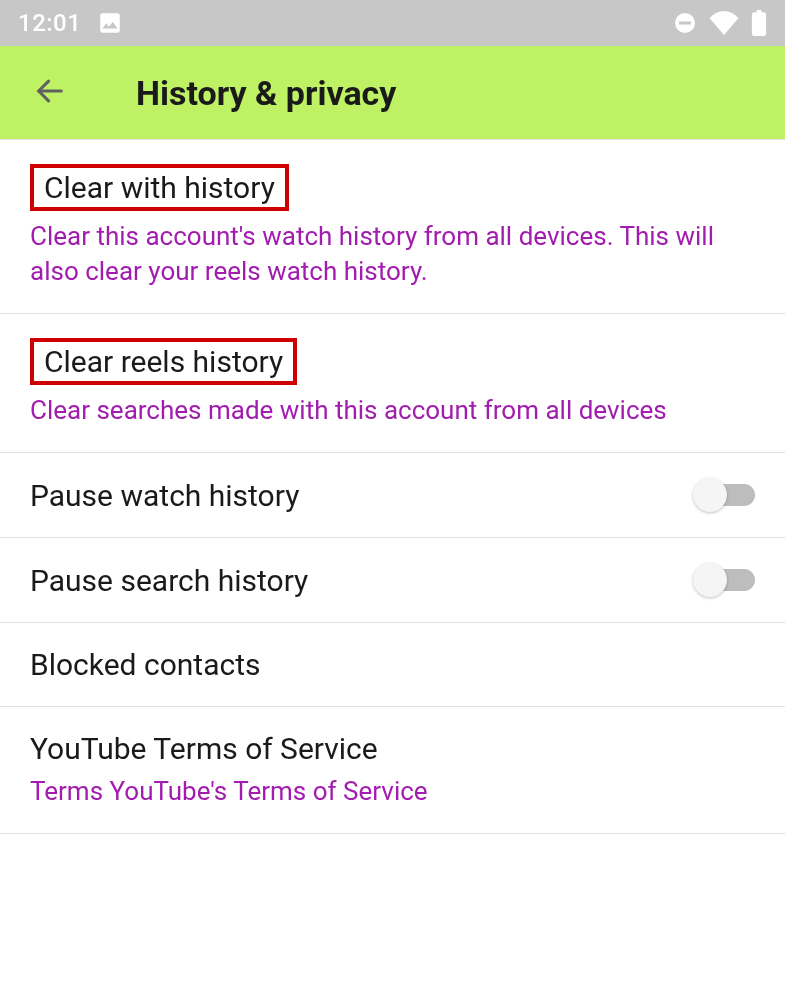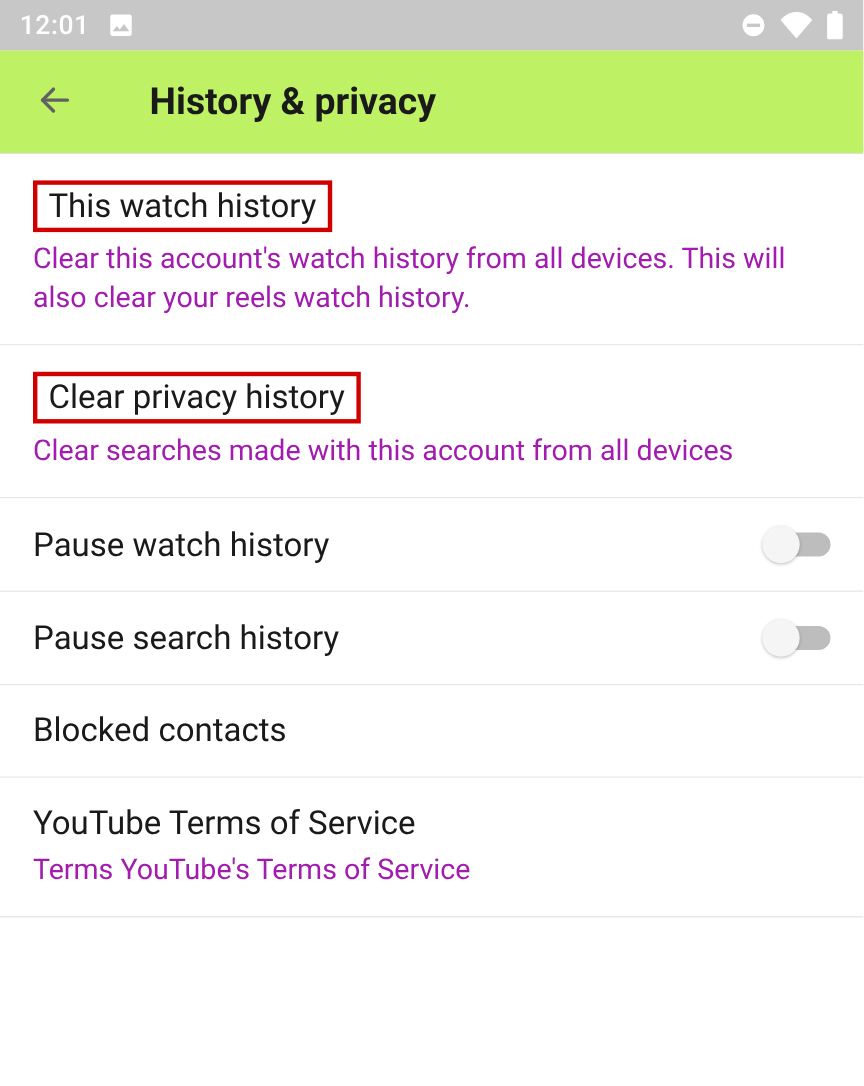--- a/index.html
+++ b/index.html
@@ -66,28 +66,28 @@
         </svg>
     </span>
   </div>
   <div class="app-title">History &amp; privacy</div>
 </div>
 
 <div class="list">
 
   <div class="row">
     <div class="row-text">
-      <span class="row-title hl">This watch history</span>
+      <span class="row-title hl">Clear with history</span>
       <span class="row-sub">Clear this account's watch history from all devices. This will also clear your reels watch history.</span>
     </div>
   </div>
 
   <div class="row">
     <div class="row-text">
-      <span class="row-title hl">Clear privacy history</span>
+      <span class="row-title hl">Clear reels history</span>
       <span class="row-sub">Clear searches made with this account from all devices</span>
     </div>
   </div>
 
   <div class="row">
     <div class="row-text">
       <span class="row-title">Pause watch history</span>
     </div>
     <div class="switch">
       <div class="switch-track"></div>

